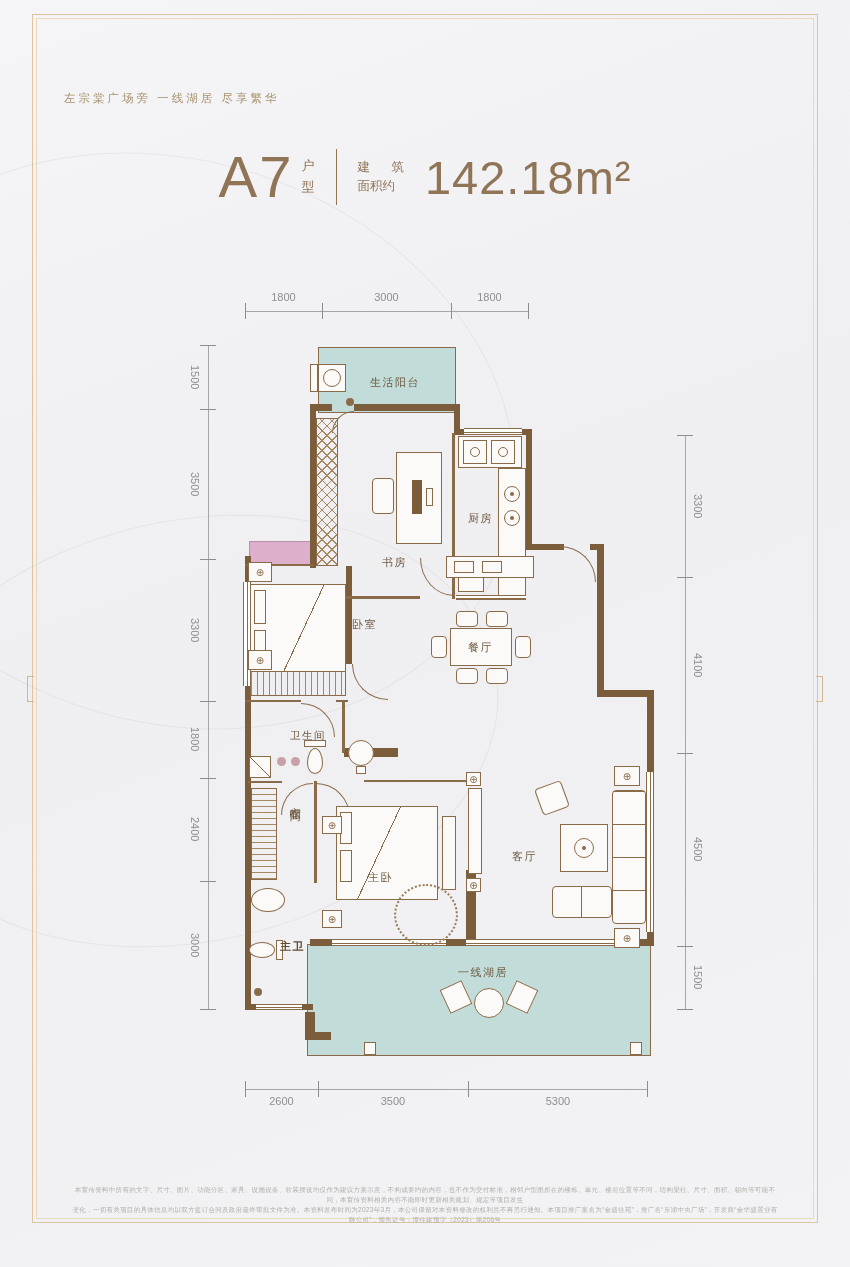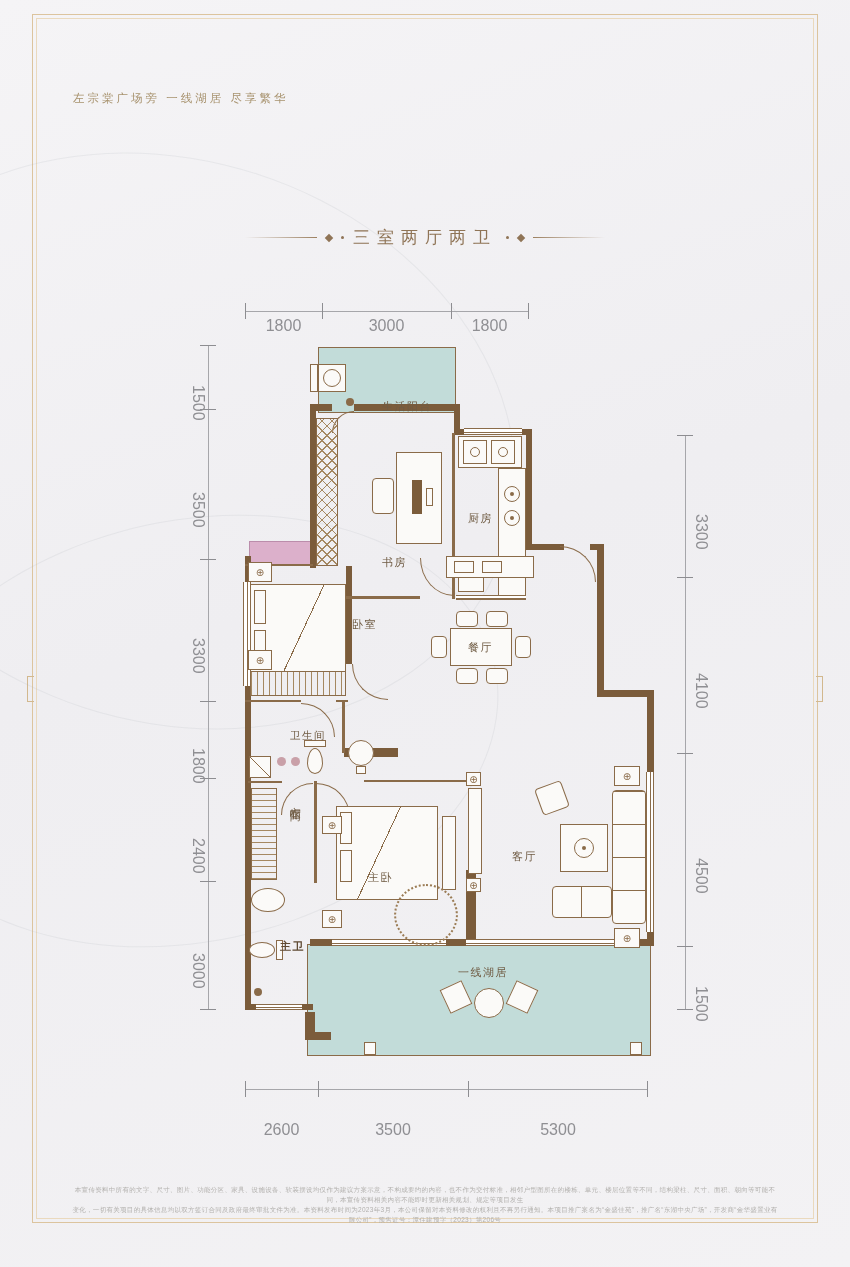--- a/index.html
+++ b/index.html
@@ -7,21 +7,21 @@
         background:linear-gradient(160deg,#f5f4f6 0%,#efeef1 45%,#f3f2f4 100%);
         font-family:"Liberation Sans","DejaVu Sans",sans-serif;}
   .swirl{position:absolute;border:1px solid rgba(170,172,182,.16);border-radius:50%;}
   .frame{position:absolute;border:1px solid #dcc49e;pointer-events:none;}
   .frame.inner{border-color:#ead9bd;}
   .orn{position:absolute;width:6px;height:24px;border:1px solid #d2b88e;}
   .orn.l{border-right:none;} .orn.r{border-left:none;}
 
   .logo{position:absolute;left:64px;top:80px;color:#8c6e4c;}
   .logo h1{margin:0;font-family:"Liberation Serif","DejaVu Serif",serif;font-size:23px;font-weight:bold;letter-spacing:3px;}
-  .tagline{margin-top:11px;font-size:11.5px;letter-spacing:3px;color:#a8936f;margin-left:9px;}
+  .tagline{margin-top:11px;font-size:11.5px;letter-spacing:3px;color:#a8936f;}
 
   .titlebar{position:absolute;left:0;right:0;top:148px;display:flex;justify-content:center;align-items:center;color:#8f7456;}
   .a7{font-size:58px;line-height:1;letter-spacing:2px;}
   .stack2{width:15px;word-break:break-all;font-size:13px;line-height:1.6;letter-spacing:0;margin-left:8px;}
   .tdiv{width:1px;height:56px;background:#8f7456;margin:0 20px;}
   .arealbl{font-size:12.5px;line-height:1.55;margin-right:12px;}
   .arealbl .sp{letter-spacing:9px;}
   .areaval{font-size:47px;line-height:1;letter-spacing:1px;}
 
   .subrow{position:absolute;left:0;right:0;top:226px;display:flex;justify-content:center;align-items:center;gap:9px;color:#8f7456;}
@@ -51,21 +51,21 @@
   .hatchh{position:absolute;border:1px solid #8a6b49;box-sizing:border-box;
     background-image:repeating-linear-gradient(0deg,#a58861 0 1px,transparent 1px 6px);}
   .pinkfill{position:absolute;background:#dcb0cb;border:1px solid #bb8dab;box-sizing:border-box;}
   .teal{position:absolute;background:#c2dcd9;border:1.5px solid #8a6b49;box-sizing:border-box;}
   .lbl{position:absolute;font-size:11px;line-height:1.2;color:#6f5b43;letter-spacing:1.5px;white-space:nowrap;}
   .lbl.v{writing-mode:vertical-rl;letter-spacing:2px;}
   .lbl.b{font-weight:bold;color:#5f4a33;}
   .plus{position:absolute;display:flex;align-items:center;justify-content:center;font-size:10px;color:#8a6b49;}
   .dimline{position:absolute;background:#a6a6aa;}
   .tick{position:absolute;background:#8d8d91;}
-  .dimnum{position:absolute;font-size:16px;color:#8f8f93;text-align:center;margin-top:26px;}
+  .dimnum{position:absolute;font-size:11px;color:#8f8f93;text-align:center;}
   .dimnum.v{writing-mode:vertical-rl;text-align:center;display:flex;align-items:center;justify-content:center;}
   .legend{position:absolute;left:0;right:0;top:1142px;display:flex;justify-content:center;align-items:center;gap:42px;}
   .legitem{display:flex;align-items:center;gap:8px;font-size:11px;color:#8a7a63;}
   .sw{width:24px;height:11px;}
   .sw.p{background:#d8a9c6;} .sw.t{background:#bedbd8;}
   .fineprint{position:absolute;left:70px;right:70px;top:1185px;text-align:center;
              font-size:6.5px;line-height:10px;color:#b3b1ae;letter-spacing:.3px;}
 </style>
 </head>
 <body>
@@ -76,28 +76,29 @@
   <div class="frame inner" style="left:36px;right:36px;top:18px;bottom:48px;"></div>
   <div class="orn l" style="left:27px;top:676px;"></div>
   <div class="orn r" style="right:27px;top:676px;"></div>
   <div class="swirl" style="left:-180px;top:160px;width:700px;height:560px;transform:rotate(18deg);"></div>
   <div class="swirl" style="left:-120px;top:520px;width:620px;height:420px;transform:rotate(-12deg);"></div>
 
   <div class="logo">
     <div class="tagline">左宗棠广场旁 一线湖居 尽享繁华</div>
   </div>
 
-  <div class="subrow">
-    <span class="sline l"></span>
-    <span class="sdiamond"></span>
-    <span class="sdot"></span>
-    <span class="subtxt">三室两厅两卫</span>
-    <span class="sdot"></span>
-    <span class="sdiamond"></span>
-    <span class="sline r"></span>
+  <div class="titlebar">
+    <span class="a7">A7</span>
+    <span class="stack2">户型</span>
+    <span class="tdiv"></span>
+    <span class="arealbl">
+      <span class="sp" style="display:block;">建 筑</span>
+      <span style="display:block;">面积约</span>
+    </span>
+    <span class="areaval">142.18m²</span>
   </div>
 
   <div class="dimline" style="left:245px;top:311px;width:284px;height:1px;"></div>
   <div class="tick" style="left:245px;top:303px;width:1px;height:16px;"></div>
   <div class="tick" style="left:322px;top:303px;width:1px;height:16px;"></div>
   <div class="tick" style="left:451px;top:303px;width:1px;height:16px;"></div>
   <div class="tick" style="left:528px;top:303px;width:1px;height:16px;"></div>
   <div class="dimnum" style="left:245px;top:291px;width:77px;">1800</div>
   <div class="dimnum" style="left:322px;top:291px;width:129px;">3000</div>
   <div class="dimnum" style="left:451px;top:291px;width:77px;">1800</div>
@@ -262,21 +263,21 @@
   <div class="furn" style="left:251px;top:888px;width:34px;height:24px;border-radius:50%;"></div>
   <div class="furn" style="left:249px;top:942px;width:26px;height:16px;border-radius:50%;"></div>
   <div class="furn" style="left:276px;top:940px;width:7px;height:20px;"></div>
   <div class="rdot" style="left:254px;top:988px;width:8px;height:8px;"></div>
   <div class="furn round" style="left:474px;top:988px;width:30px;height:30px;"></div>
   <div class="furn" style="left:444px;top:984px;width:24px;height:26px;transform:rotate(-25deg);"></div>
   <div class="furn" style="left:510px;top:984px;width:24px;height:26px;transform:rotate(25deg);"></div>
   <div class="furn" style="left:364px;top:1042px;width:12px;height:13px;"></div>
   <div class="furn" style="left:630px;top:1042px;width:12px;height:13px;"></div>
 
-  <div class="lbl" style="left:382px;top:376px;margin-top:24px;">生活阳台</div>
+  <div class="lbl" style="left:370px;top:376px;">生活阳台</div>
   <div class="lbl" style="left:382px;top:556px;">书房</div>
   <div class="lbl" style="left:468px;top:512px;">厨房</div>
   <div class="lbl" style="left:352px;top:618px;">卧室</div>
   <div class="lbl" style="left:468px;top:641px;">餐厅</div>
   <div class="lbl" style="left:290px;top:729px;font-size:10.5px;">卫生间</div>
   <div class="lbl v" style="left:288px;top:798px;">衣帽间</div>
   <div class="lbl" style="left:368px;top:871px;">主卧</div>
   <div class="lbl" style="left:512px;top:850px;">客厅</div>
   <div class="lbl b" style="left:280px;top:940px;">主卫</div>
   <div class="lbl" style="left:458px;top:966px;">一线湖居</div>

